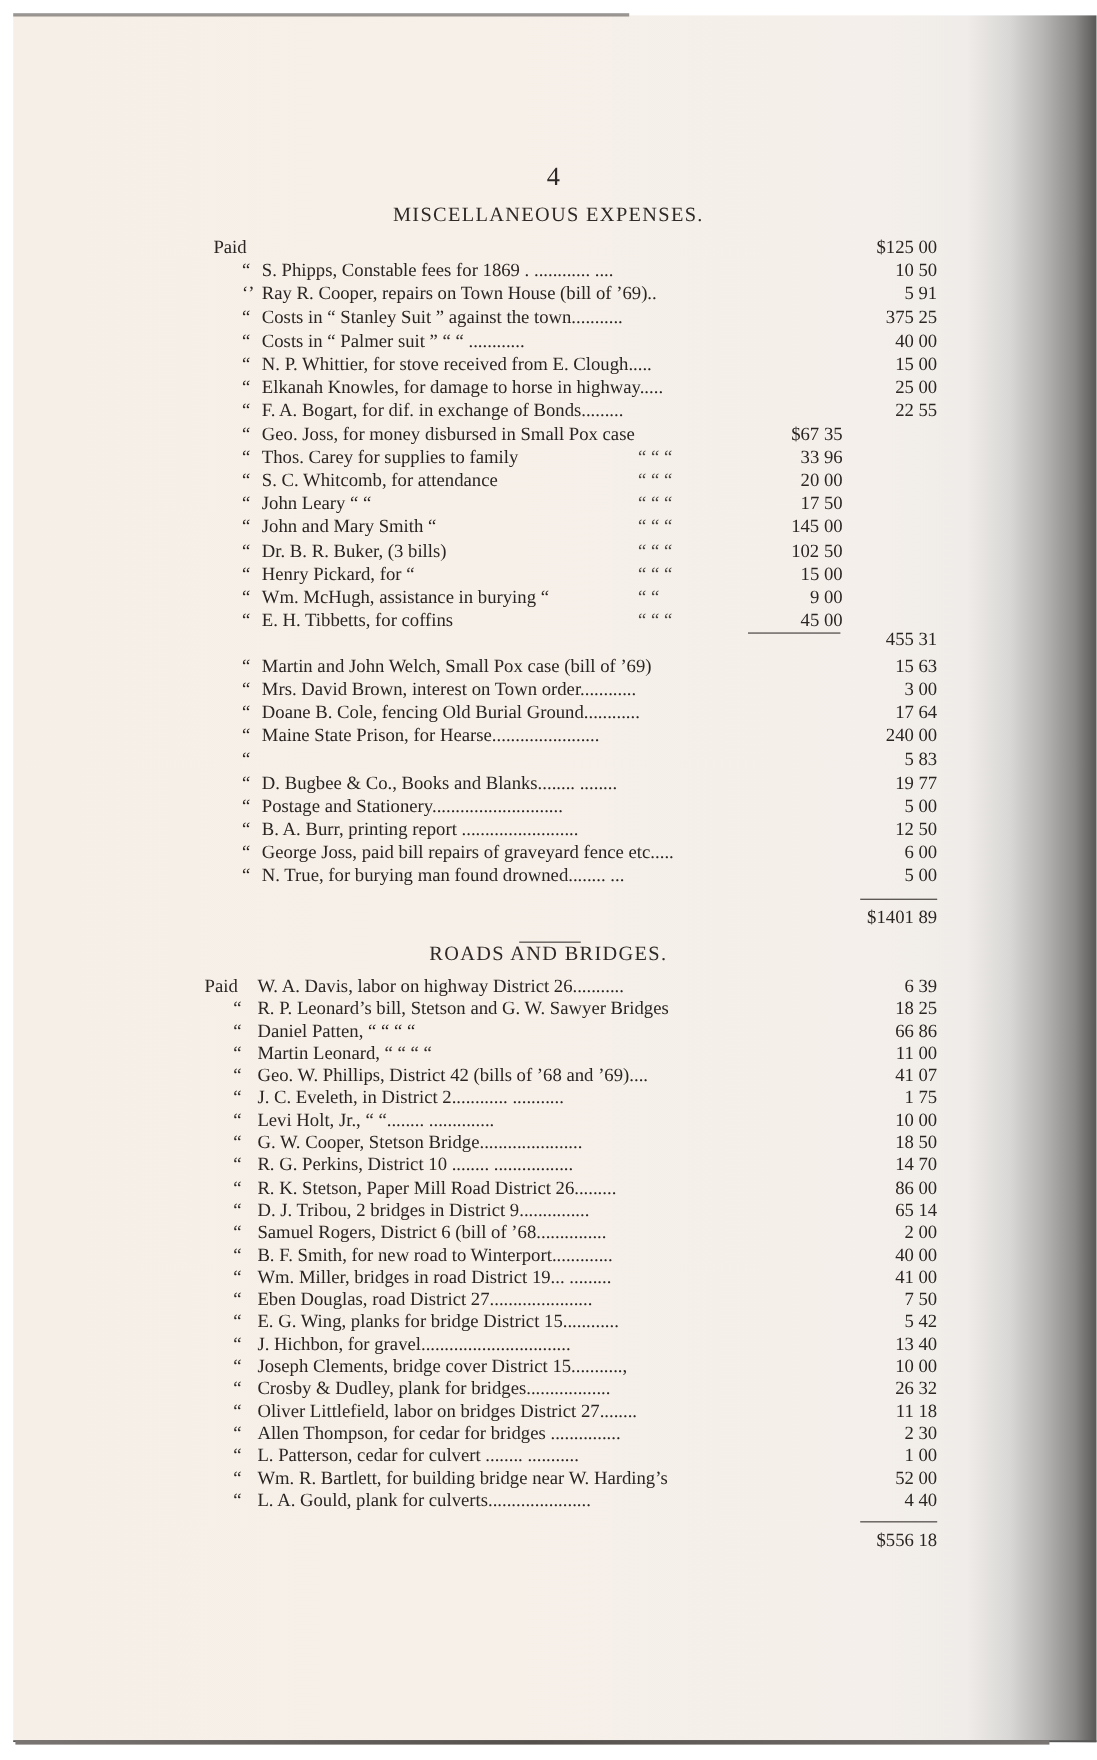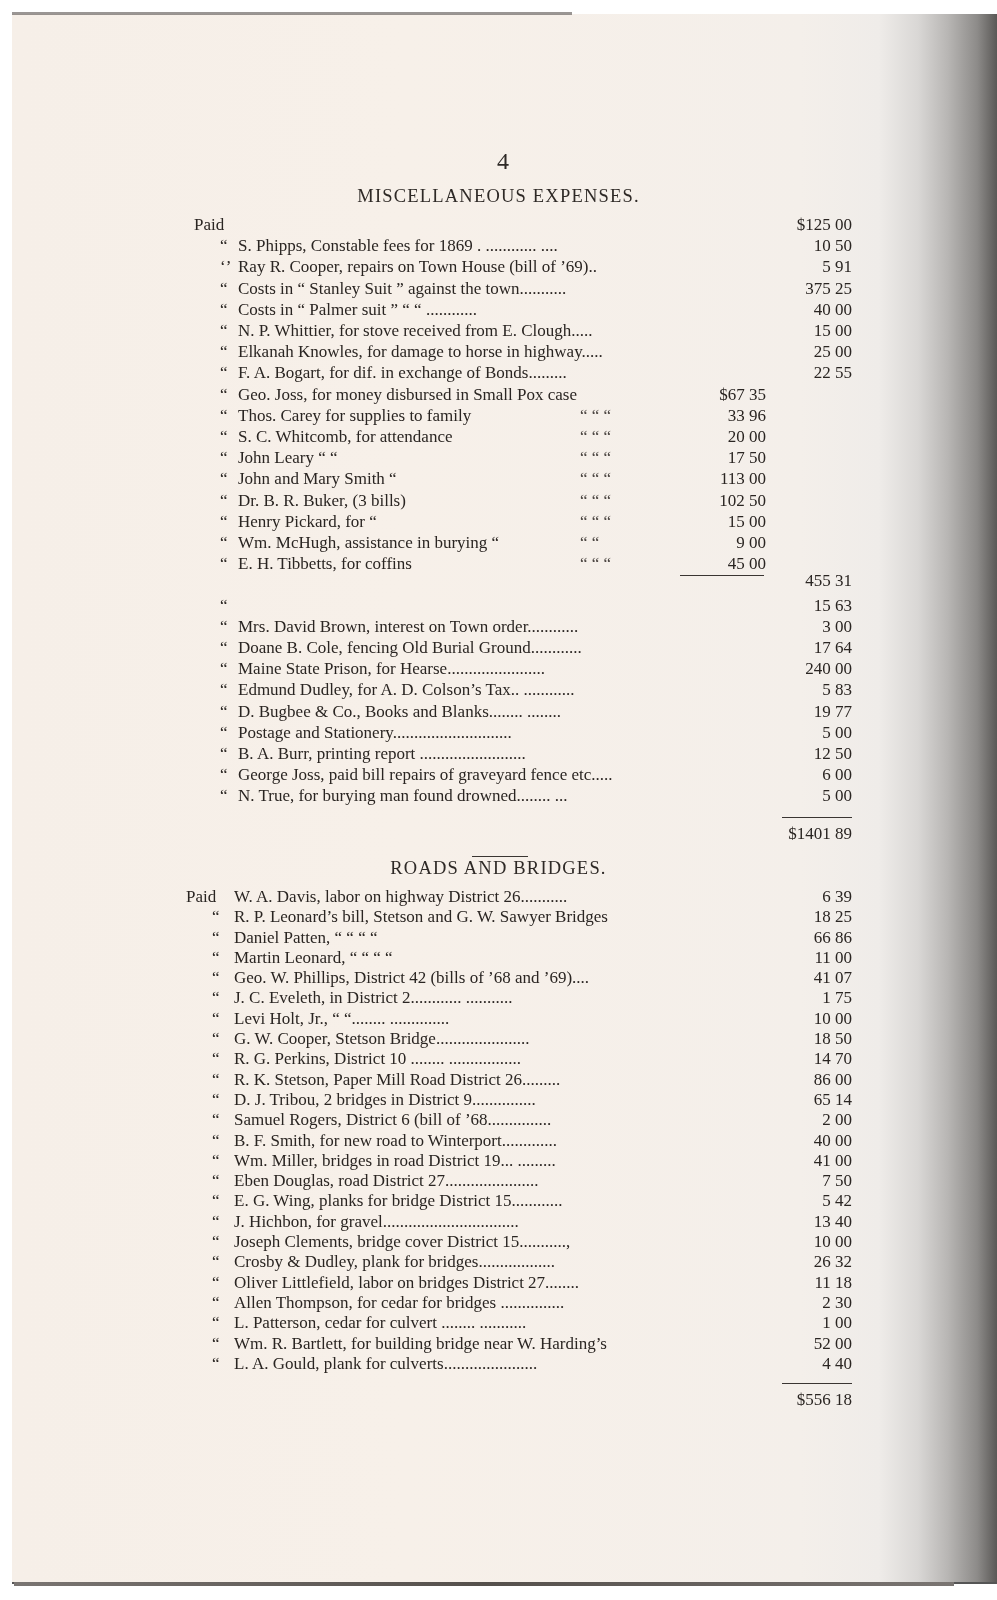--- a/index.html
+++ b/index.html
@@ -117,21 +117,21 @@
       <div class="row" style="top:447px;">
         <span class="prefix" style="left:220px;">“</span>
         <span class="desc" style="left:238px;">John Leary           “          “</span>
         <span class="desc" style="left:580px; color:#4a4440;">“    “    “</span>
         <span class="sub-amt" style="left:666px;">17 50</span>
       </div>
       <div class="row" style="top:468px;">
         <span class="prefix" style="left:220px;">“</span>
         <span class="desc" style="left:238px;">John and Mary Smith      “</span>
         <span class="desc" style="left:580px; color:#4a4440;">“    “    “</span>
-        <span class="sub-amt" style="left:666px;">113 00</span>
+        <span class="sub-amt" style="left:666px;">145 00</span>
       </div>
       <div class="row" style="top:490px;">
         <span class="prefix" style="left:220px;">“</span>
         <span class="desc" style="left:238px;">Dr. B. R. Buker, (3 bills)</span>
         <span class="desc" style="left:580px; color:#4a4440;">“    “    “</span>
         <span class="sub-amt" style="left:666px;">102 50</span>
       </div>
       <div class="row" style="top:511px;">
         <span class="prefix" style="left:220px;">“</span>
         <span class="desc" style="left:238px;">Henry Pickard, for              “</span>
@@ -149,40 +149,40 @@
         <span class="desc" style="left:238px;">E. H. Tibbetts, for coffins</span>
         <span class="desc" style="left:580px; color:#4a4440;">“    “    “</span>
         <span class="sub-amt" style="left:666px;">45 00</span>
       </div>
       <div class="rule" style="left:680px; top:575px; width:84px;"></div>
       <div class="row" style="top:570px;">
         <span class="amt" style="left:742px;">455 31</span>
       </div>
       <div class="row" style="top:595px;">
         <span class="prefix" style="left:220px;">“</span>
+        <span class="desc" style="left:238px;">Martin and John Welch, Small Pox case (bill of ’69)</span>
         <span class="amt" style="left:742px;">15 63</span>
       </div>
       <div class="row" style="top:616px;">
         <span class="prefix" style="left:220px;">“</span>
         <span class="desc" style="left:238px;">Mrs. David Brown, interest on Town  order............</span>
         <span class="amt" style="left:742px;">3 00</span>
       </div>
       <div class="row" style="top:637px;">
         <span class="prefix" style="left:220px;">“</span>
         <span class="desc" style="left:238px;">Doane B. Cole, fencing Old Burial Ground............</span>
         <span class="amt" style="left:742px;">17 64</span>
       </div>
       <div class="row" style="top:658px;">
         <span class="prefix" style="left:220px;">“</span>
         <span class="desc" style="left:238px;">Maine State Prison, for Hearse.......................</span>
         <span class="amt" style="left:742px;">240 00</span>
       </div>
       <div class="row" style="top:679px;">
         <span class="prefix" style="left:220px;">“</span>
-        <span class="desc" style="left:238px;">Edmund Dudley, for A. D. Colson’s Tax.. ............</span>
         <span class="amt" style="left:742px;">5 83</span>
       </div>
       <div class="row" style="top:701px;">
         <span class="prefix" style="left:220px;">“</span>
         <span class="desc" style="left:238px;">D. Bugbee &amp; Co., Books and Blanks........ ........</span>
         <span class="amt" style="left:742px;">19 77</span>
       </div>
       <div class="row" style="top:722px;">
         <span class="prefix" style="left:220px;">“</span>
         <span class="desc" style="left:238px;">Postage and Stationery............................</span>

